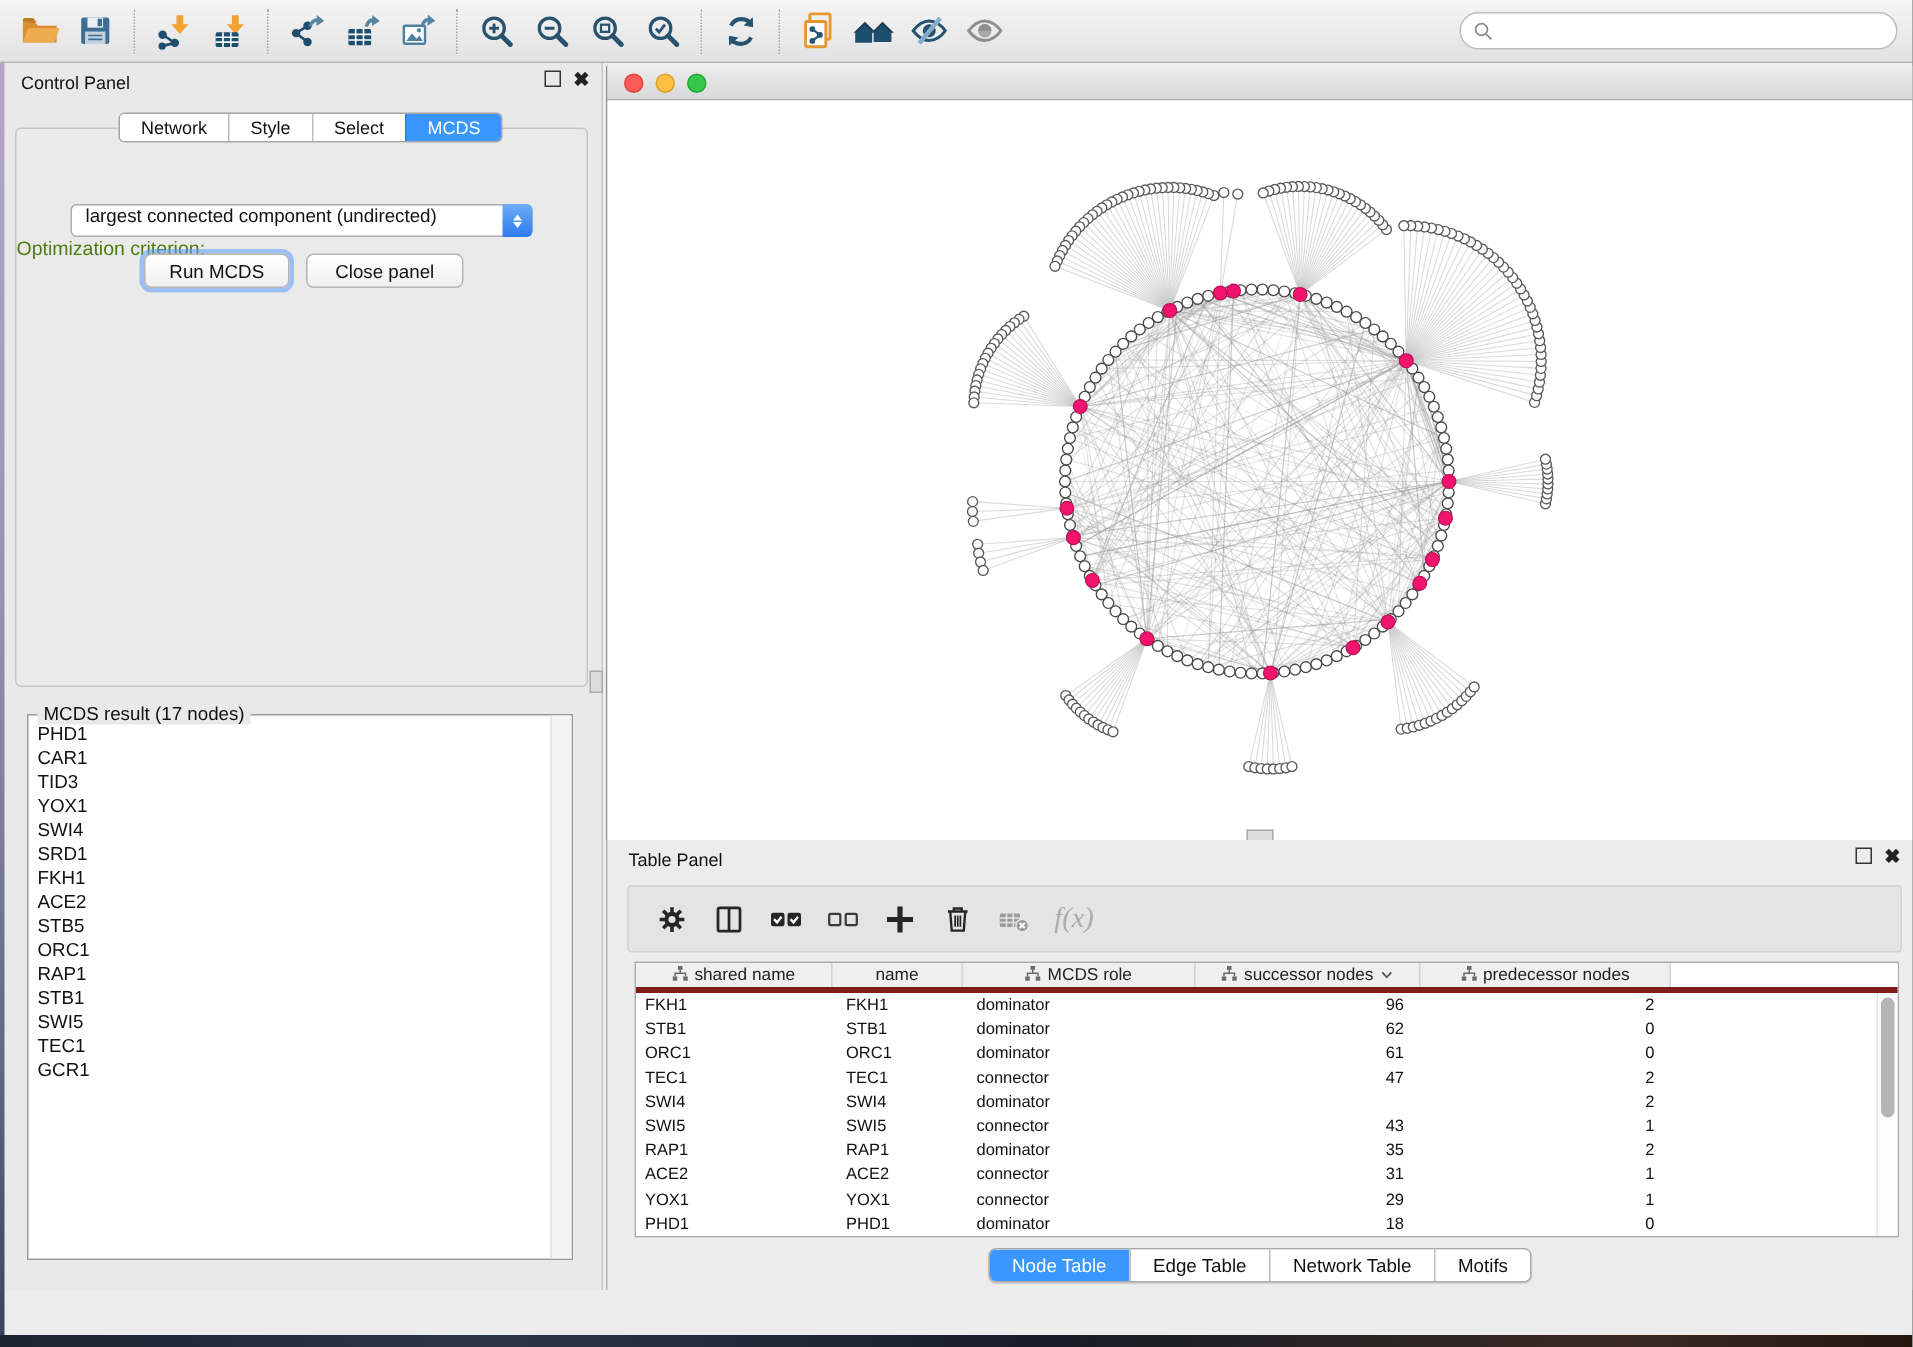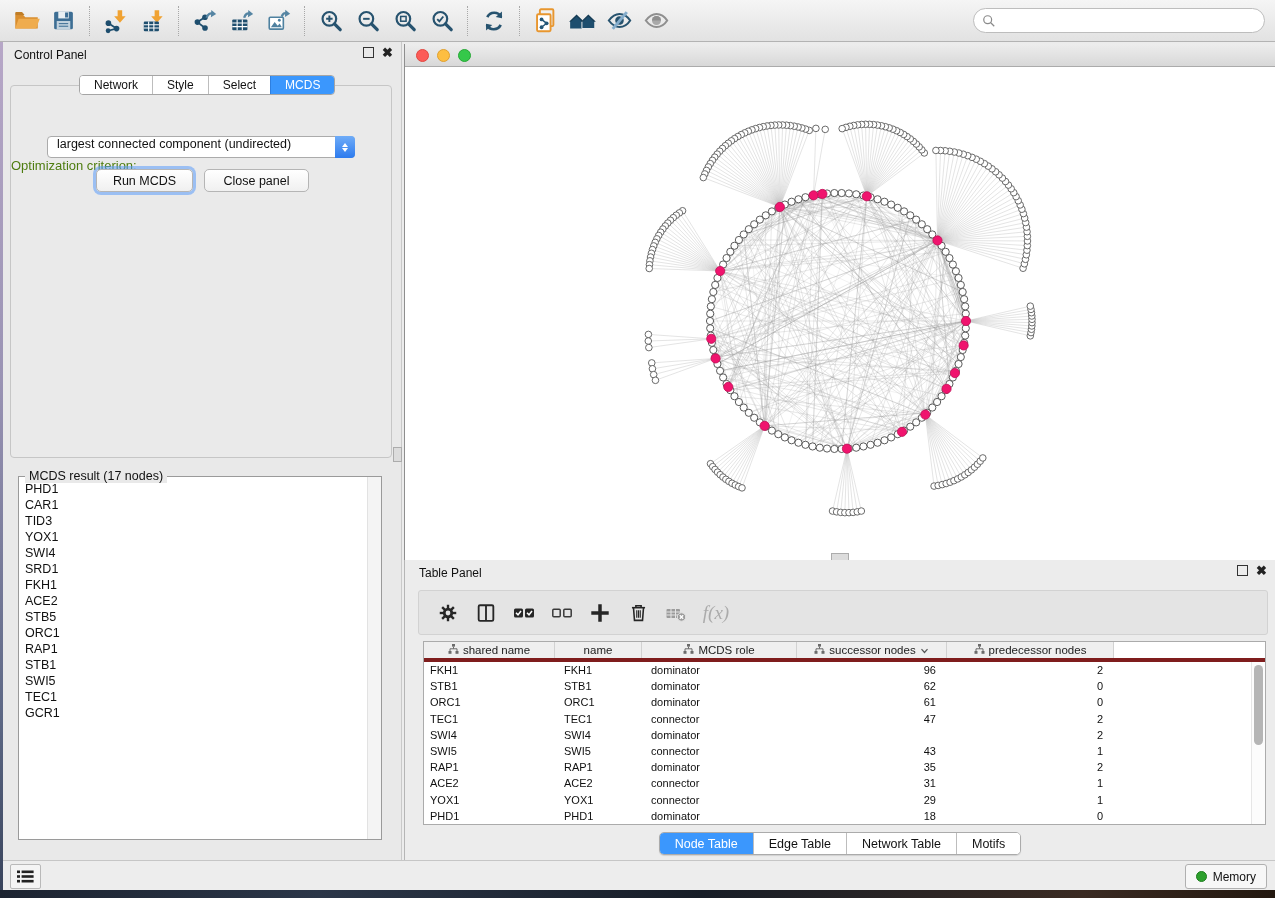--- a/index.html
+++ b/index.html
@@ -1354,34 +1354,16 @@
         <div class="tp-tabgroup">
             <div class="tp-tab active">Node Table</div>
             <div class="tp-tab">Edge Table</div>
             <div class="tp-tab">Network Table</div>
             <div class="tp-tab">Motifs</div>
           </div>
       </div>
     </div>
   </section>
 
-  <div class="statusbar">
-    <button class="menu-btn">
-        <svg width="17" height="13" viewBox="0 0 17 13">
-          <g fill="#222">
-            <rect x="0" y="0.5" width="3" height="2.6"></rect>
-            <rect x="0" y="5.2" width="3" height="2.6"></rect>
-            <rect x="0" y="9.9" width="3" height="2.6"></rect>
-            <rect x="4.6" y="0.5" width="12" height="2.6"></rect>
-            <rect x="4.6" y="5.2" width="12" height="2.6"></rect>
-            <rect x="4.6" y="9.9" width="12" height="2.6"></rect>
-          </g>
-        </svg>
-      </button>
-    <button class="memory-btn">
-      <span class="mem-dot"></span>
-      <span>Memory</span>
-    </button>
-  </div>
 
   <div class="wp-left"></div>
   <div class="wp-bottom"></div>
 </div>
 
 </body></html>

